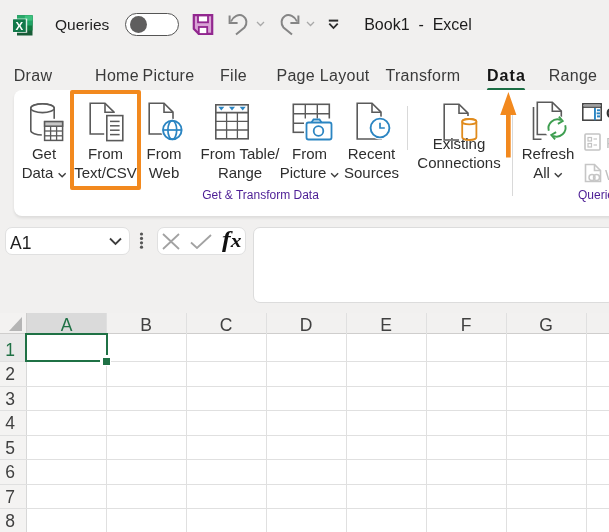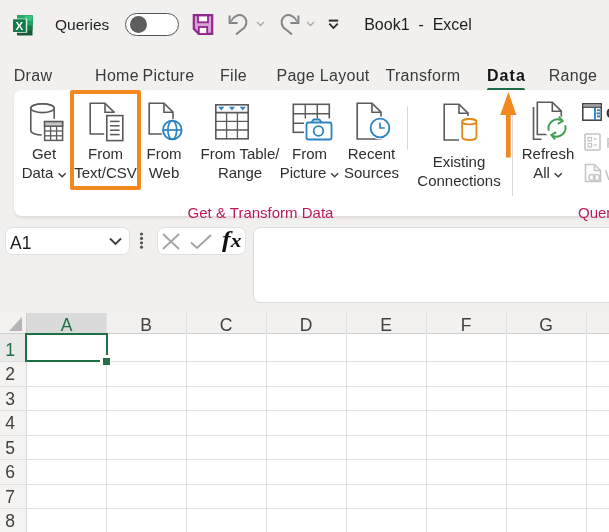--- a/index.html
+++ b/index.html
@@ -1,20 +1,20 @@
 <!DOCTYPE html>
 <html><head><meta charset="utf-8"><style>
 *{margin:0;padding:0;box-sizing:border-box}
 html,body{width:609px;height:532px;overflow:hidden}
 body{font-family:"Liberation Sans",sans-serif;background:#f1f0ef;position:relative;color:#242424;-webkit-font-smoothing:antialiased}
 .abs{position:absolute}
 .ctr{transform:translateX(-50%)}
 .tab{position:absolute;top:66px;height:19px;line-height:19px;font-size:16px;letter-spacing:0.3px;color:#3a3a3a;white-space:nowrap}
 .rlbl{position:absolute;font-size:15px;line-height:19px;color:#2e2e2e;text-align:center;white-space:nowrap}
-.glbl{position:absolute;top:204px;font-size:15px;color:#be185d;white-space:nowrap}
+.glbl{position:absolute;top:188px;font-size:12px;color:#4c1d95;white-space:nowrap}
 .vsep{position:absolute;width:1px;background:#d9d9d9}
 .hdrtxt{position:absolute;top:315px;height:21px;line-height:21px;font-size:17.5px;color:#404040;text-align:center}
 .rownum{position:absolute;width:20px;text-align:center;font-size:17.5px;color:#404040;height:20px;line-height:20px}
 </style></head>
 <body>
 
 <svg class="abs" style="left:13px;top:15px" width="20" height="21" viewBox="0 0 20 21">
   <rect x="4" y="0.5" width="15.5" height="20" fill="#185c37"></rect>
   <rect x="4" y="0.5" width="15.5" height="15" fill="#107c41"></rect>
   <rect x="4" y="0.5" width="15.5" height="10" fill="#21a366"></rect>
@@ -145,21 +145,21 @@
 <div class="rlbl ctr" style="left:371.5px;top:144px">Recent<br>Sources</div>
 <div class="vsep" style="left:407px;top:106px;height:44px"></div>
 
 <svg class="abs" style="left:443px;top:101px" width="38" height="41" viewBox="0 0 38 41">
   <path d="M1.2 3.2 L16 3.2 L25 12.2 L25 39 L1.2 39 Z" fill="#fff" stroke="#5a5a5a" stroke-width="1.6"></path>
   <path d="M16 3.2 L16 12.2 L25 12.2" fill="none" stroke="#5a5a5a" stroke-width="1.6"></path>
   <rect x="16" y="15" width="21" height="26" fill="#fff"></rect>
   <path d="M19.2 20.7 C19.2 19.2 22.4 18 26.3 18 C30.2 18 33.4 19.2 33.4 20.7 L33.4 36.3 C33.4 37.8 30.2 39 26.3 39 C22.4 39 19.2 37.8 19.2 36.3 Z" fill="#fff" stroke="#e08b1d" stroke-width="1.8"></path>
   <ellipse cx="26.3" cy="20.7" rx="7.1" ry="2.7" fill="#fff" stroke="#e08b1d" stroke-width="1.8"></ellipse>
 </svg>
-<div class="rlbl ctr" style="left:459px;top:152px">Existing<br>Connections</div>
+<div class="rlbl ctr" style="left:459px;top:134px">Existing<br>Connections</div>
 <div class="vsep" style="left:512px;top:106px;height:90px"></div>
 
 <svg class="abs" style="left:531px;top:101px" width="40" height="41" viewBox="0 0 40 41">
   <path d="M2.5 6 L2.5 38.3 L10.5 38.3" fill="none" stroke="#5a5a5a" stroke-width="1.6"></path>
   <path d="M6.3 1.2 L21.3 1.2 L30.3 10.2 L30.3 33.5 L6.3 33.5 Z" fill="#fff" stroke="#5a5a5a" stroke-width="1.6"></path>
   <path d="M21.3 1.2 L21.3 10.2 L30.3 10.2" fill="none" stroke="#5a5a5a" stroke-width="1.6"></path>
   <circle cx="26" cy="27" r="12.3" fill="#fff"></circle>
   <path d="M17.8 29.8 C16.9 26.6 17.8 23.1 20.4 20.7 C23.1 18.3 26.9 17.8 30 19.2" fill="none" stroke="#3e9e50" stroke-width="1.9"></path>
   <path d="M27.9 15.6 L31.7 20 L26.9 22.9" fill="none" stroke="#3e9e50" stroke-width="1.9"></path>
   <path d="M34.2 24.2 C35.1 27.4 34.2 30.9 31.6 33.3 C28.9 35.7 25.1 36.2 22 34.8" fill="none" stroke="#3e9e50" stroke-width="1.9"></path>

